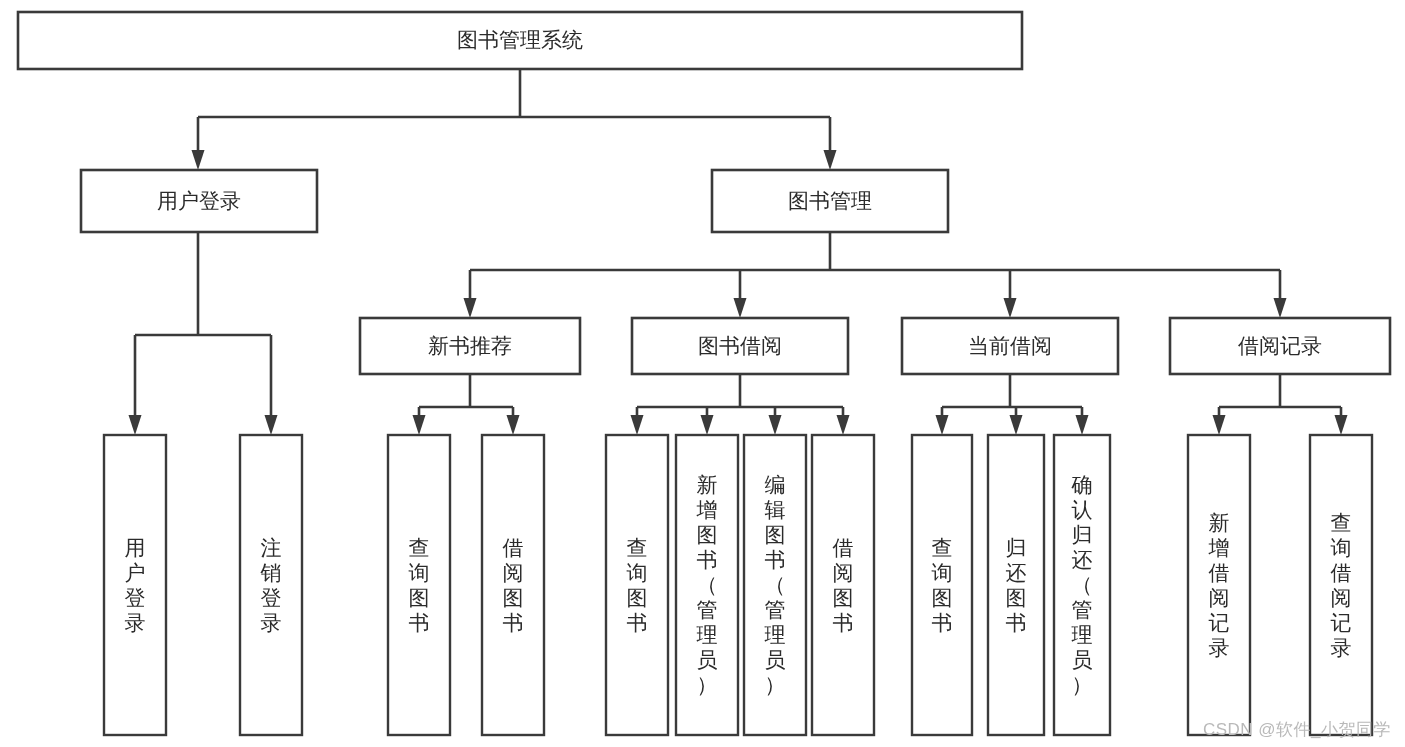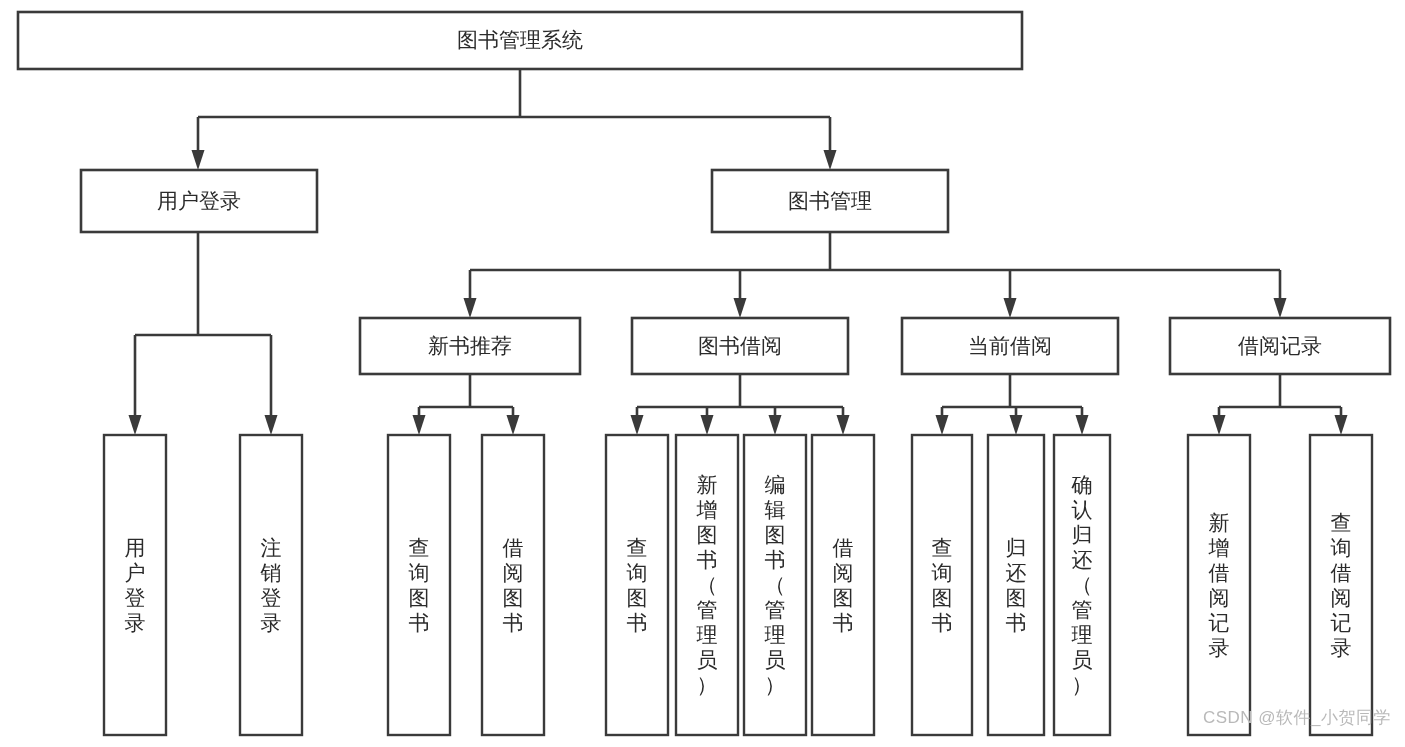--- a/index.html
+++ b/index.html
@@ -51,21 +51,21 @@
   }
   .leaf-label {
     fill: #2b2b2b;
     font-family: "Liberation Sans", "DejaVu Sans", sans-serif;
     font-size: 21px;
     text-anchor: middle;
   }
   .watermark-text {
     position: absolute;
     right: 14px;
-    bottom: 18px;
+    bottom: 6px;
     font-family: "Liberation Sans", "DejaVu Sans", sans-serif;
     font-size: 17px;
     color: #b9b9b9;
     letter-spacing: 0.5px;
     white-space: nowrap;
     user-select: none;
   }
 </style>
 </head>
 <body>

